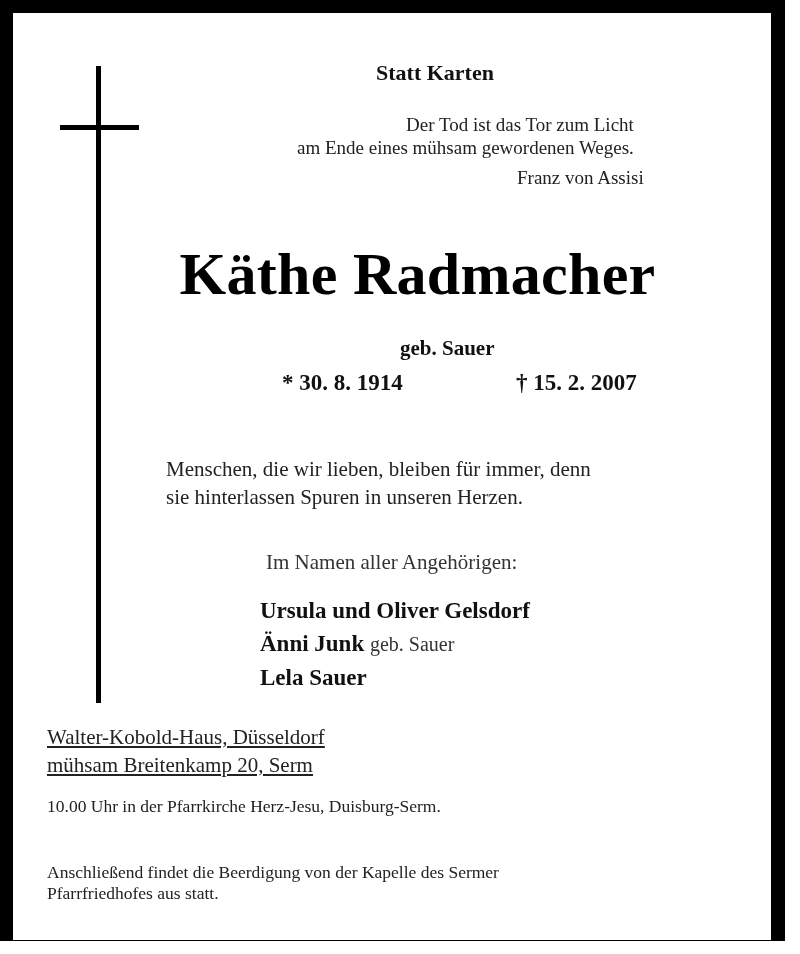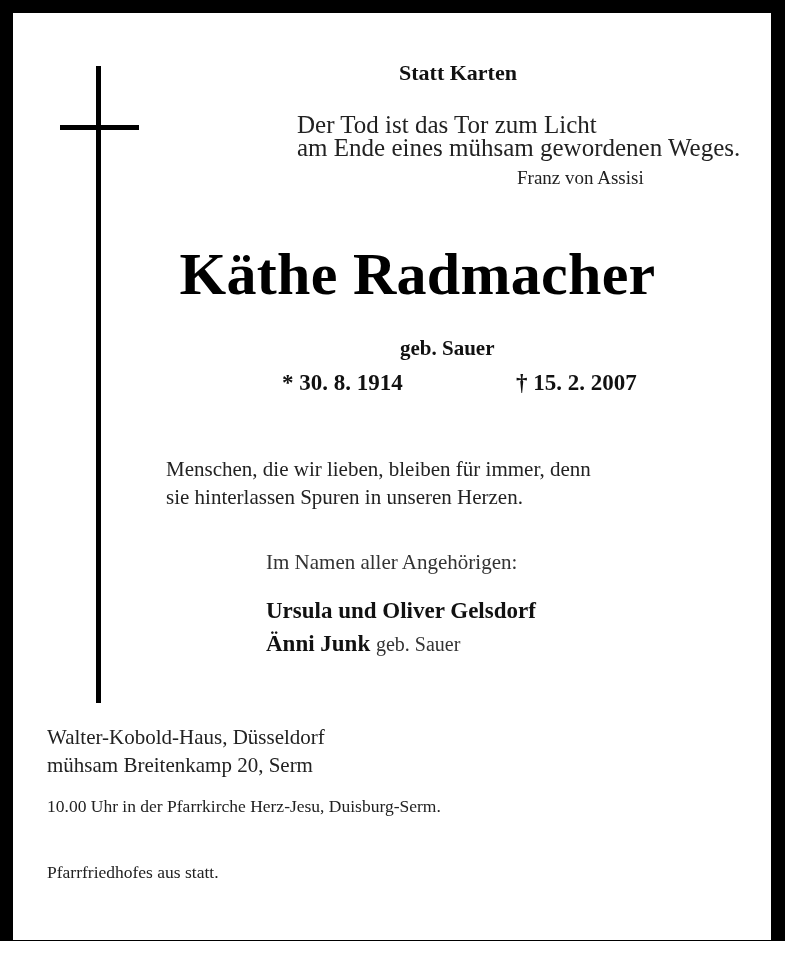--- a/index.html
+++ b/index.html
@@ -9,33 +9,33 @@
       box-sizing: border-box; background: #000;
     }
     .paper {
       position: absolute; left: 13px; top: 13px; width: 758px; height: 927px;
       background: #fff;
     }
     .serif { font-family: "Liberation Serif", "DejaVu Serif", serif; color: #111; }
     .abs { position: absolute; white-space: nowrap; }
     .cross-v { position: absolute; left: 83px; top: 53px; width: 5px; height: 637px; background: #000; }
     .cross-h { position: absolute; left: 47px; top: 112px; width: 79px; height: 5px; background: #000; }
-    .heading { left: 376px; top: 60px; font-size: 22px; font-weight: bold; margin-left: 23px; }
-    .quote { left: 297px; top: 113px; font-size: 25px; line-height: 23px; color: #222; }
+    .heading { left: 376px; top: 60px; font-size: 22px; font-weight: bold; }
+    .quote { left: 297px; top: 113px; font-size: 19px; line-height: 23px; color: #222; text-align: right; }
     .quote-author { left: 517px; top: 167px; font-size: 19px; color: #222; }
     .name { left: 0; width: 785px; text-align: center; top: 240px; font-size: 60px; font-weight: bold; letter-spacing: 0.3px; color: #000; padding-left: 50px; box-sizing: border-box; }
     .maiden { left: 400px; top: 336px; font-size: 21px; font-weight: bold; }
     .born { left: 282px; top: 370px; font-size: 23px; font-weight: bold; }
     .died { left: 491px; top: 370px; font-size: 23px; font-weight: bold; margin-left: 25px; }
     .saying { left: 166px; top: 455px; font-size: 21px; line-height: 28px; color: #222; }
     .intro { left: 266px; top: 550px; font-size: 21px; color: #333; }
-    .mourners { left: 266px; top: 594px; font-size: 23px; line-height: 33px; }
+    .mourners { left: 260px; top: 594px; font-size: 23px; line-height: 33px; }
     .mourners .b { font-weight: bold; color: #111; }
     .mourners .n { font-weight: normal; font-size: 20px; color: #333; }
-    .address { left: 47px; top: 723px; font-size: 21px; line-height: 28px; color: #222; }
+    .address { left: 47px; top: 723px; font-size: 21px; line-height: 28px; color: #222; text-decoration: underline; }
     .notice1 { left: 47px; top: 796px; font-size: 17.5px; line-height: 21px; color: #222; }
     .notice2 { left: 47px; top: 862px; font-size: 17.5px; line-height: 21px; color: #222; }
   </style>
 </head>
 <body>
 
 <div class="frame"></div>
 <div class="paper serif">
   <div class="cross-v"></div>
   <div class="cross-h"></div>
@@ -64,27 +64,31 @@
   <div class="abs intro">Im Namen aller Angehörigen:</div>
 
   <div class="abs mourners">
     <div>
       <span class="b">Ursula und Oliver Gelsdorf</span>
     </div>
     <div>
       <span class="b">Änni Junk</span>
       <span class="n">geb. Sauer</span>
     </div>
+    <div>
+      <span class="b">Lela Sauer</span>
+    </div>
   </div>
 
   <div class="abs address">
     <div>Walter-Kobold-Haus, Düsseldorf</div>
     <div>mühsam Breitenkamp 20, Serm</div>
   </div>
 
   <div class="abs notice1">
     <div>10.00 Uhr in der Pfarrkirche Herz-Jesu, Duisburg-Serm.</div>
   </div>
 
   <div class="abs notice2">
+    <div>Anschließend findet die Beerdigung von der Kapelle des Sermer</div>
     <div>Pfarrfriedhofes aus statt.</div>
   </div>
 </div>
 
 </body></html>

